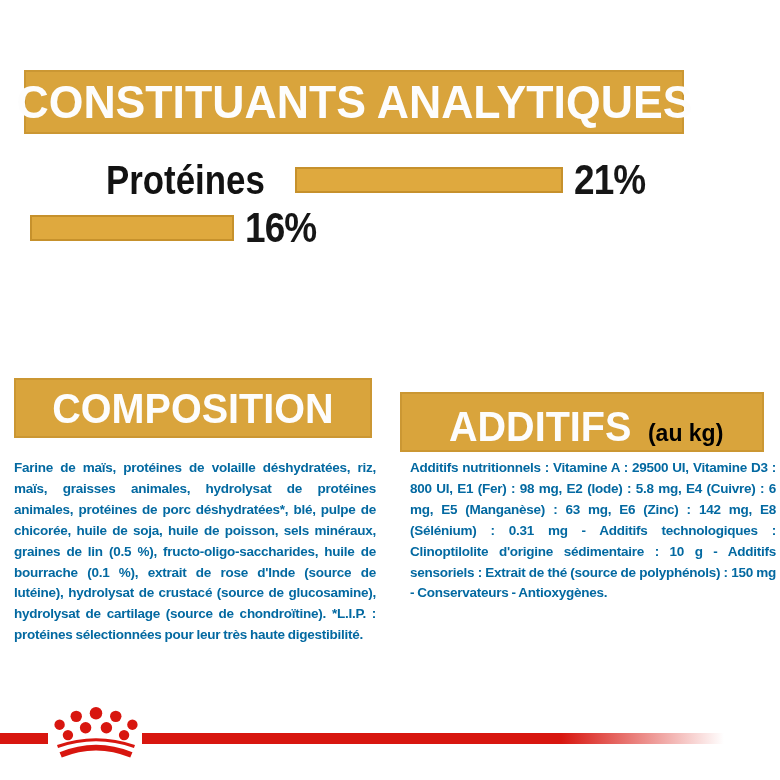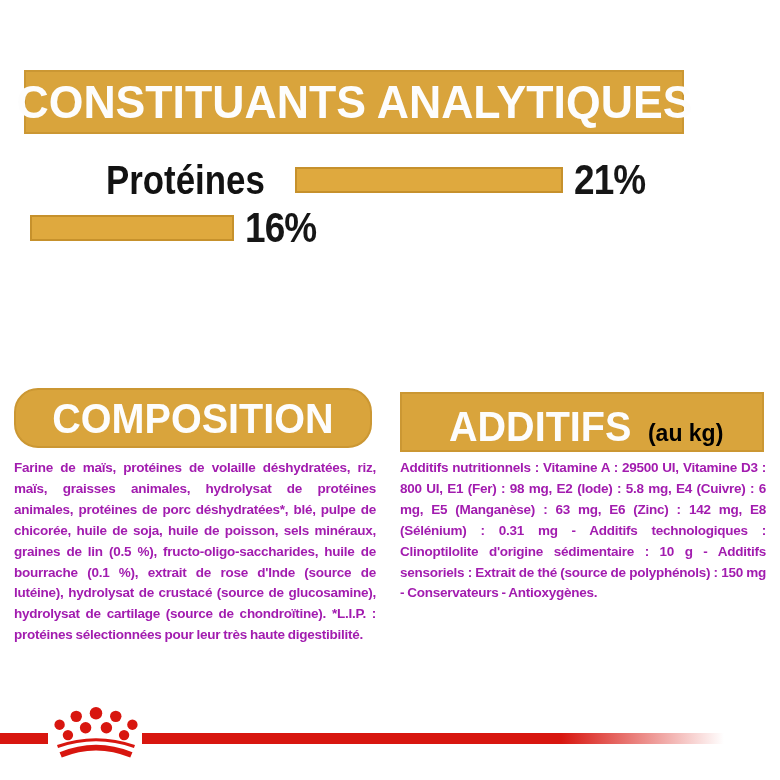--- a/index.html
+++ b/index.html
@@ -6,46 +6,46 @@
   *{box-sizing:border-box;}
   .panel{position:relative;width:780px;height:780px;background:#ffffff;
          font-family:"Liberation Sans","DejaVu Sans",sans-serif;color:#161616;}
 
   
   .goldbar{position:absolute;background:#d9a43c;border:2px solid #cb9733;
            display:flex;align-items:center;justify-content:center;}
   .hdr-main{left:24px;top:70px;width:660px;height:64px;}
   .hdr-main .t{font-size:46px;font-weight:bold;color:#fdfdfd;white-space:nowrap;
                display:inline-block;transform:scaleX(0.97);letter-spacing:0px;}
-  .hdr-comp{left:14px;top:388px;width:358px;height:60px;border-radius:24px;}
+  .hdr-comp{left:14px;top:378px;width:358px;height:60px;}
   .hdr-addi{left:400px;top:392px;width:364px;height:60px;gap:9px;align-items:baseline;
             padding-top:8px;}
   .hdr-sub{font-size:43px;font-weight:bold;color:#fdfdfd;white-space:nowrap;
            display:inline-block;transform:scaleX(0.92);}
   .hdr-unit{font-size:23px;font-weight:bold;color:#000000;white-space:nowrap;}
 
   
   .rows{position:absolute;left:0;top:156px;width:780px;}
   .arow{display:flex;align-items:center;height:48px;}
   .alabel{width:265px;text-align:right;font-weight:bold;color:#121212;white-space:nowrap;}
   .alabel > span{display:inline-block;transform-origin:100% 55%;}
   .r1 .alabel{font-size:41px;} .r1 .alabel > span{transform:scaleX(0.85);}
   .r2 .alabel{font-size:34px;} .r2 .alabel > span{transform:scaleX(0.63);}
   .r3 .alabel{font-size:38px;} .r3 .alabel > span{transform:scaleX(0.69);}
   .bar{height:26px;background:#dfa93e;border:2px solid #c6912c;margin-left:30px;}
   .r3 .bar{height:29px;}
   .apct{font-size:42px;font-weight:bold;letter-spacing:-1px;margin-left:11px;
         display:inline-block;transform:scaleX(0.88);transform-origin:0 55%;}
 
   
-  .bodytxt{position:absolute;top:458px;font-size:13.5px;font-weight:bold;color:#a21caf;
+  .bodytxt{position:absolute;top:458px;font-size:13.5px;font-weight:bold;color:#0369a1;
            line-height:20.9px;text-align:justify;letter-spacing:-0.25px;word-spacing:-0.5px;}
   .bodytxt::after{content:"";display:inline-block;width:0;}
   .comp-body{left:14px;width:362px;}
-  .addi-body{left:400px;width:366px;}
+  .addi-body{left:410px;width:366px;}
 
   
   .stripe{position:absolute;top:733px;height:11px;background:#d8160f;}
   .stripe-left{left:0;width:48px;}
   .stripe-right{left:142px;width:582px;
     background:linear-gradient(to right,#d8160f 0%,#d8160f 72%,rgba(216,22,15,0) 100%);}
   .crown{position:absolute;left:50px;top:707px;width:92px;height:52px;}
 </style>
 </head>
 <body>

